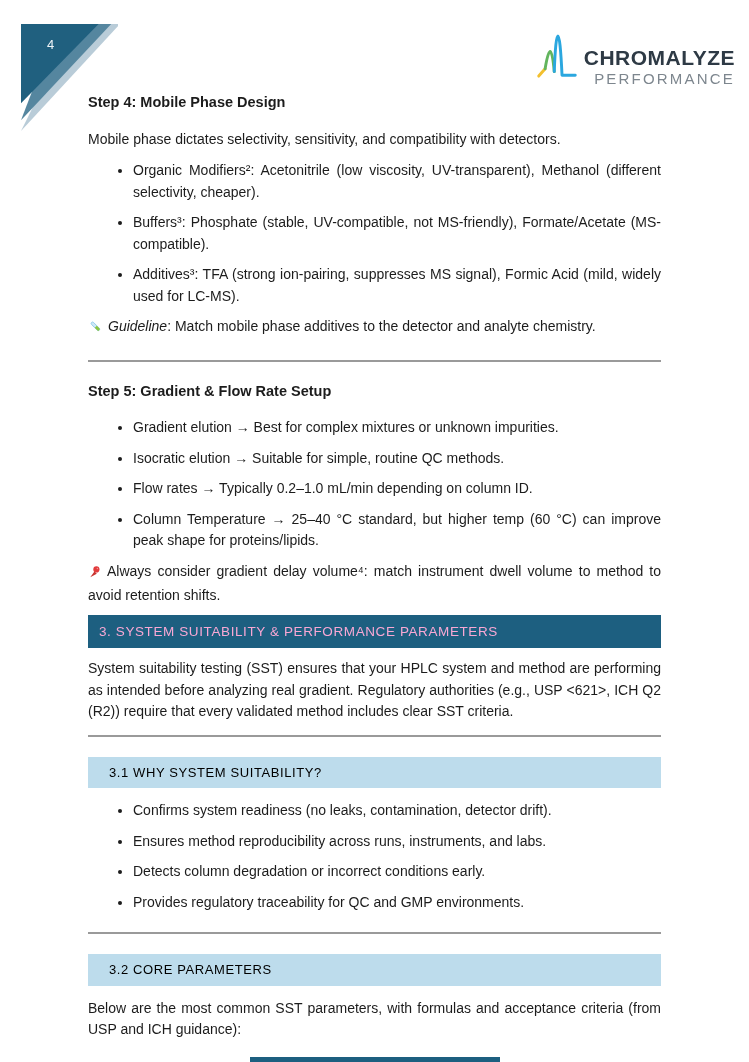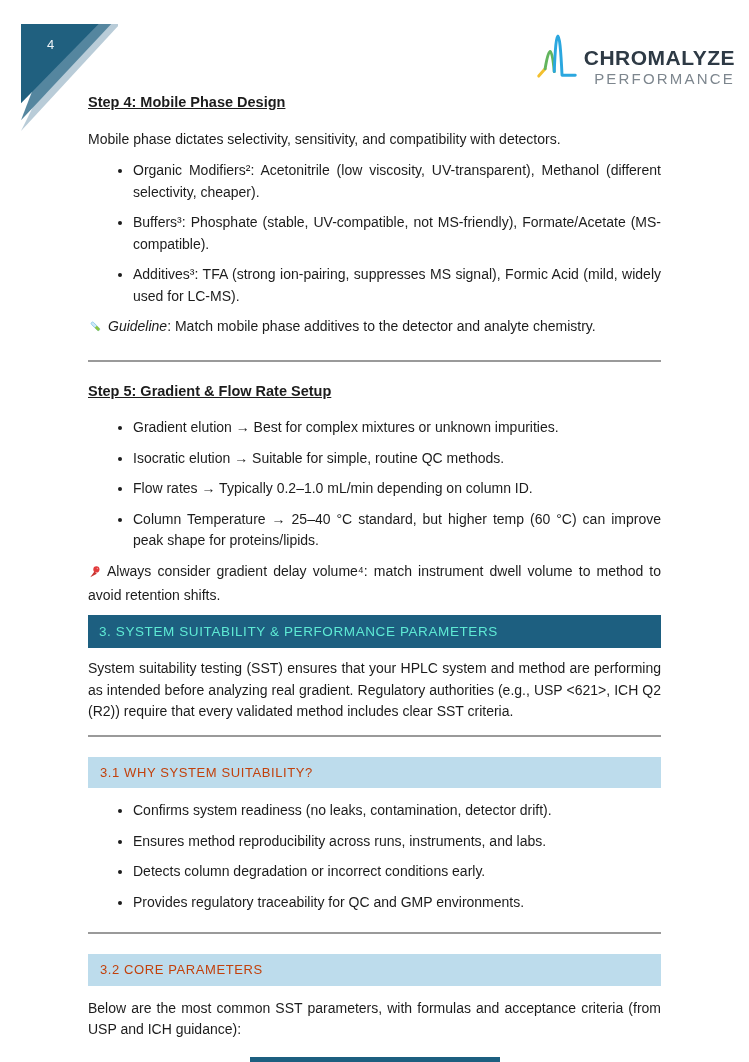--- a/index.html
+++ b/index.html
@@ -19,37 +19,37 @@
 
   
   .logo { position:absolute; top:30px; right:14px; display:flex; align-items:flex-end; }
   .logo-icon { flex:0 0 auto; margin-right:6px; }
   .logo-text { text-align:right; line-height:1;margin-top:8px; }
   .logo-name { font-size:21px; font-weight:bold; letter-spacing:0.5px; color:#2e3a45; }
   .logo-sub  { font-size:15px; color:#7d868e; letter-spacing:2.2px; margin-top:3px; }
 
   
   .content { position:absolute; left:88px; top:92px; width:573px; font-size:14px; line-height:21.5px; }
-  .doc-h   { font-weight:bold; font-size:14.5px; margin:0 0 15px;text-decoration:underline; }
+  .doc-h   { font-weight:bold; font-size:14.5px; margin:0 0 15px; }
   .para    { margin:0 0 10px; text-align:justify; }
   ul.doc-list { margin:0 0 6px; padding-left:45px; list-style:disc; }
   ul.doc-list li { margin-bottom:9px; text-align:justify; }
   .note-line { margin:6px 0 0; text-align:justify; }
   .note-line .ico { display:inline-block; vertical-align:-3px; margin-right:5px; }
   .italic { font-style:italic; }
   hr.div { border:none; border-top:2px solid #9a9a9a; margin:19px 0; }
   hr.div2 { border:none; border-top:2px solid #9a9a9a; margin:12px 0; }
 
   .banner-dark {
-    background:#1d5f80; color:#5eead4; margin:8px 0 10px;
+    background:#1d5f80; color:#f9a8d4; margin:8px 0 10px;
     padding:6px 11px; font-size:13.5px; letter-spacing:0.6px;
   }
   .banner-light {
-    background:#bddcec; color:#c2410c; margin:20px 0 12px;
-    padding:5px 12px; font-size:13px; letter-spacing:0.6px;
+    background:#bddcec; color:#000000; margin:20px 0 12px;
+    padding:5px 21px; font-size:13px; letter-spacing:0.6px;
   }
 
   
   .bottom-bar { position:absolute; left:250px; bottom:0; width:250px; height:5px; background:#1d5f80; }
 
   strong { font-weight:normal; }
 </style>
 </head>
 <body>
 

